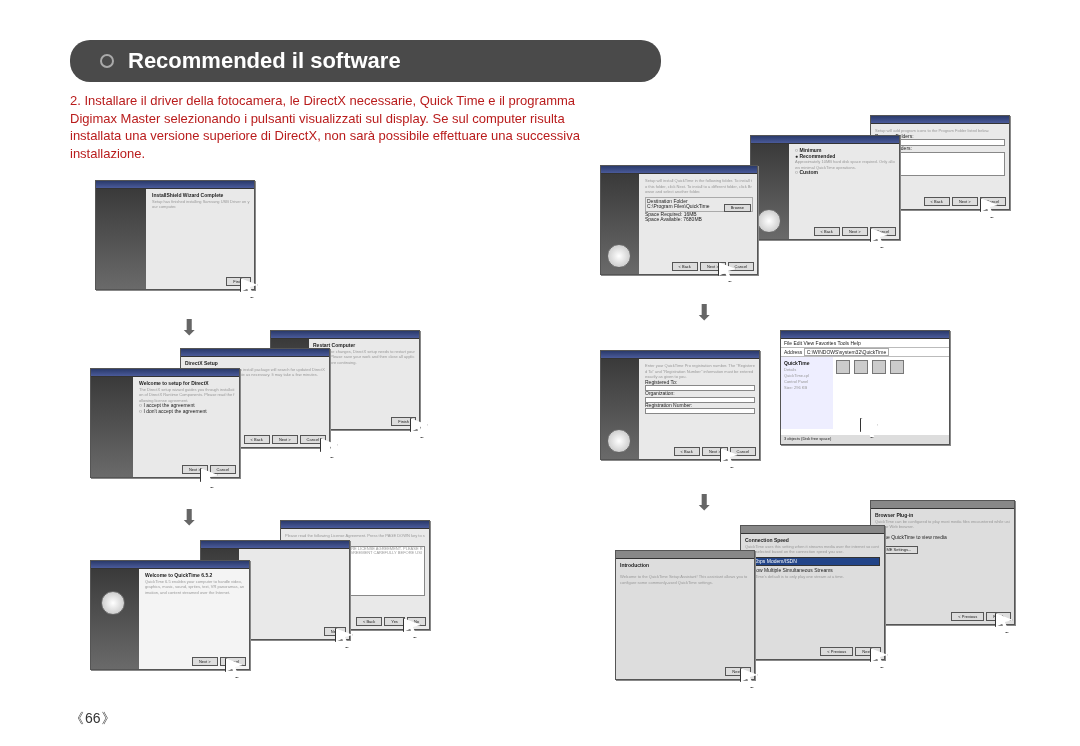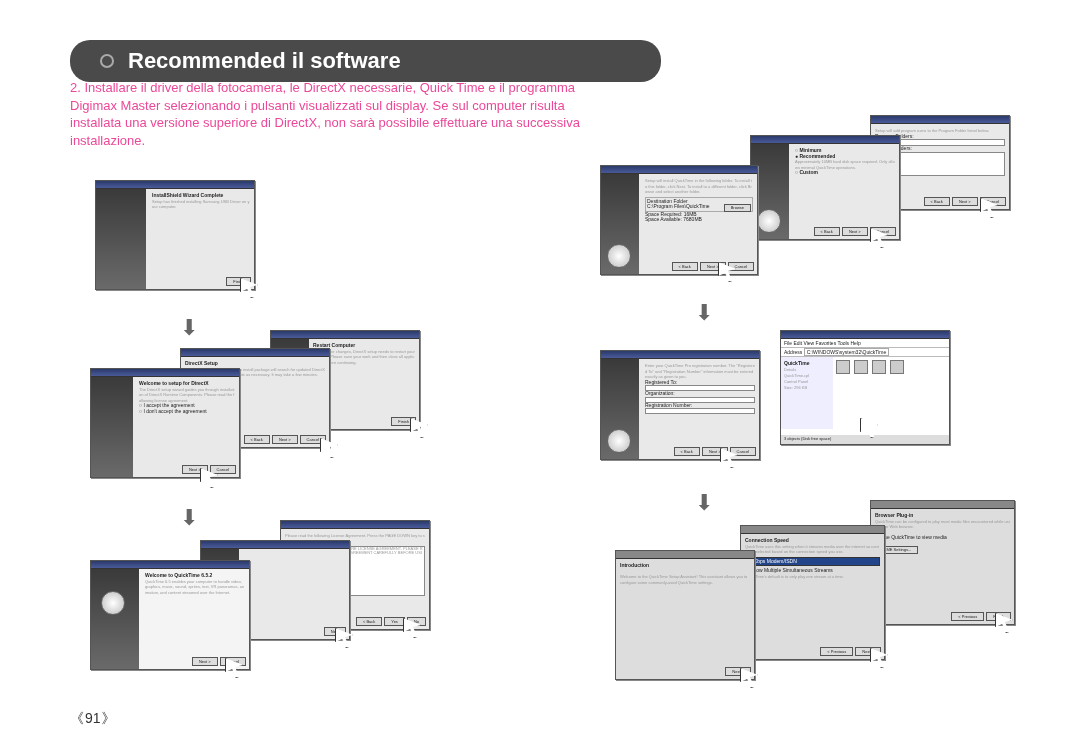--- a/index.html
+++ b/index.html
@@ -28,26 +28,26 @@
     content: "";
     display: inline-block;
     width: 10px;
     height: 10px;
     border: 2px solid #aaa;
     border-radius: 50%;
     margin-right: 14px;
   }
   .body-text {
     position: absolute;
-    top: 79px;
+    top: 92px;
     left: 70px;
     width: 520px;
     font-size: 13px;
     line-height: 1.35;
-    color: #ec4899;
+    color: #b91c1c;
   }
   .page-num {
     position: absolute;
     bottom: 18px;
     left: 70px;
     font-size: 14px;
     color: #333;
   }
   .page-num::before { content: "《"; margin-right:1px;}
   .page-num::after { content: "》"; margin-left:1px;}
@@ -308,13 +308,13 @@
   <div class="titlebar grey"></div>
   <div class="inner"><b>Introduction</b><br><br><span class="text-blur">Welcome to the QuickTime Setup Assistant! This assistant allows you to configure some commonly-used QuickTime settings.</span></div>
   <div class="btnrow">
       <div class="btn">Next &gt;</div>
     </div>
 </div>
 <div class="cursor" style="top:668px;left:740px;"></div>
 <div class="cursor" style="top:648px;left:870px;"></div>
 <div class="cursor" style="top:613px;left:995px;"></div>
 
-<div class="page-num"><span>91</span></div>
+<div class="page-num"><span>66</span></div>
 
 </body></html>

